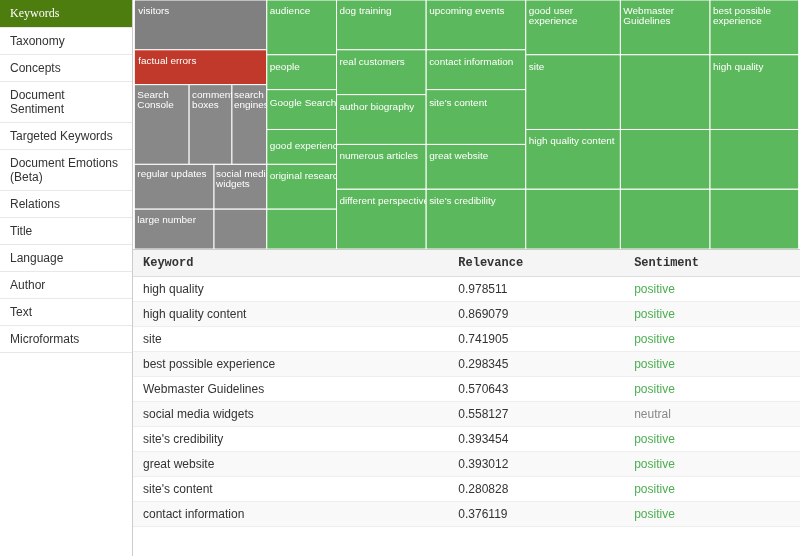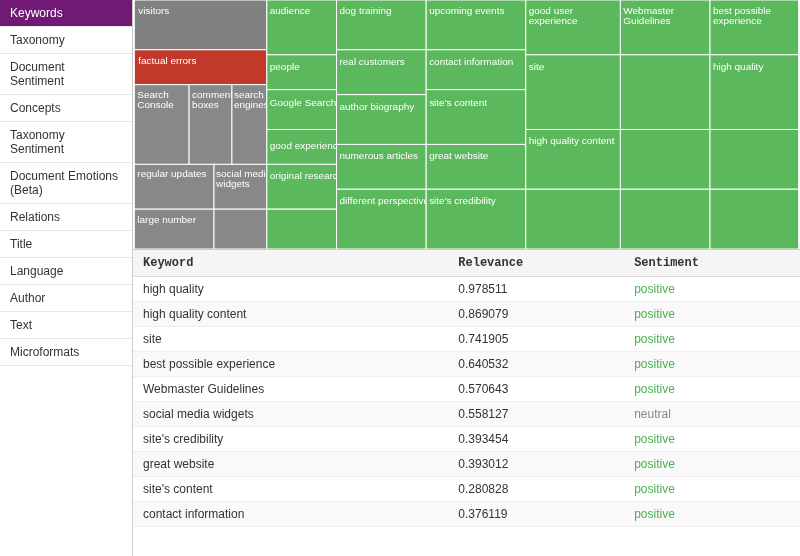--- a/index.html
+++ b/index.html
@@ -14,21 +14,21 @@
       display: flex;
       flex-direction: column;
     }
     .sidebar-item {
       padding: 6px 10px;
       cursor: pointer;
       border-bottom: 1px solid #e8e8e8;
       color: #333;
       font-size: 12px;
     }
-    .sidebar-item.active { background: #701a75; color: #fff; }
+    .sidebar-item.active { background: #4d7c0f; color: #fff; font-family: Liberation Serif, serif; }
 
     
     #main {
       flex: 1;
       display: flex;
       flex-direction: column;
       overflow: hidden;
     }
 
     
@@ -82,23 +82,23 @@
       fill: #fff;
       font-family: Arial, sans-serif;
     }
   </style>
 </head>
 <body>
 
 <div id="sidebar">
     <div class="sidebar-item active">Keywords</div>
     <div class="sidebar-item">Taxonomy</div>
+    <div class="sidebar-item">Concepts</div>
     <div class="sidebar-item">Document Sentiment</div>
-    <div class="sidebar-item">Concepts</div>
-    <div class="sidebar-item">Taxonomy Sentiment</div>
+    <div class="sidebar-item">Targeted Keywords</div>
     <div class="sidebar-item">Document Emotions (Beta)</div>
     <div class="sidebar-item">Relations</div>
     <div class="sidebar-item">Title</div>
     <div class="sidebar-item">Language</div>
     <div class="sidebar-item">Author</div>
     <div class="sidebar-item">Text</div>
     <div class="sidebar-item">Microformats</div>
   </div>
 
 <div id="main">
@@ -234,21 +234,21 @@
       <td>0.869079</td>
       <td class="sentiment-positive">positive</td>
     </tr>
           <tr>
       <td>site</td>
       <td>0.741905</td>
       <td class="sentiment-positive">positive</td>
     </tr>
           <tr>
       <td>best possible experience</td>
-      <td>0.640532</td>
+      <td>0.298345</td>
       <td class="sentiment-positive">positive</td>
     </tr>
           <tr>
       <td>Webmaster Guidelines</td>
       <td>0.570643</td>
       <td class="sentiment-positive">positive</td>
     </tr>
           <tr>
       <td>social media widgets</td>
       <td>0.558127</td>

